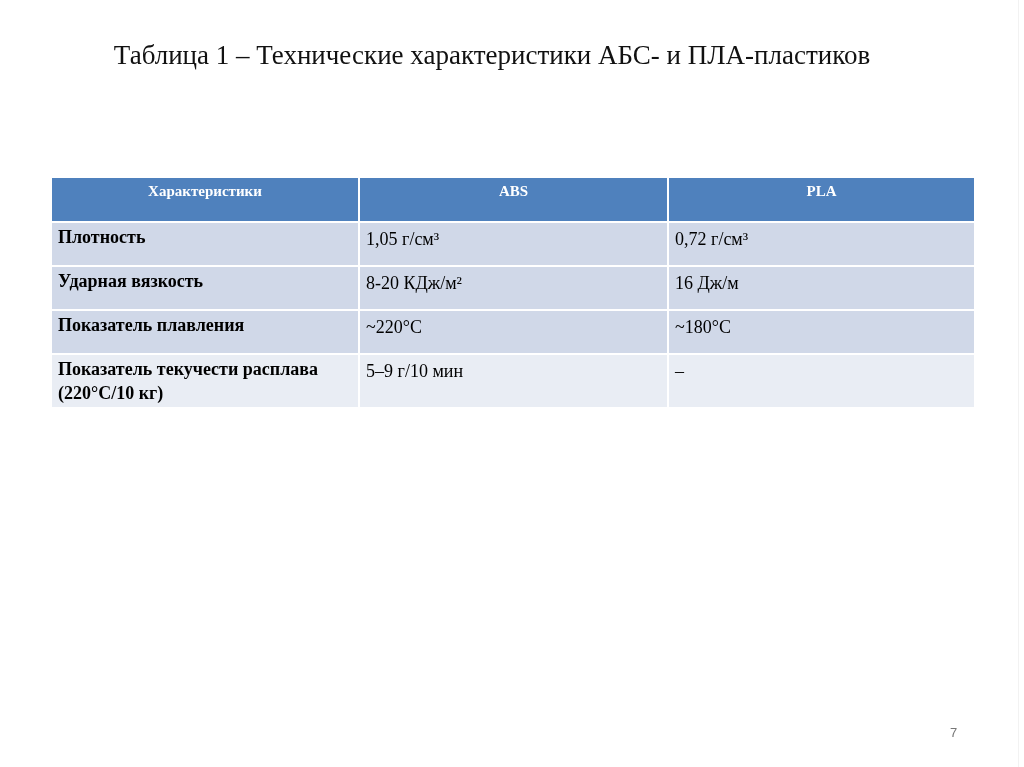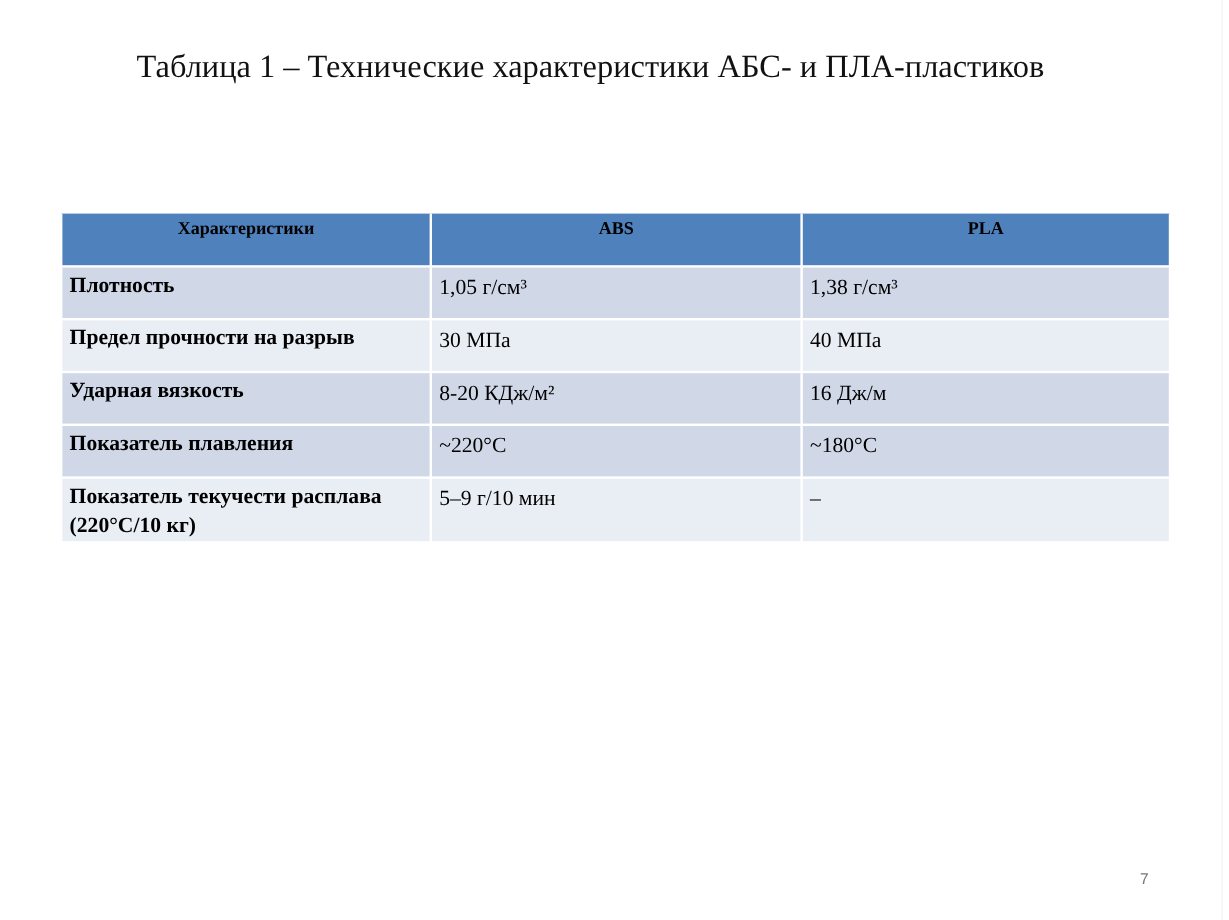--- a/index.html
+++ b/index.html
@@ -2,21 +2,21 @@
 <html><head>
 <meta charset="utf-8">
 <style>
   html, body { margin:0; padding:0; }
   body { width:1024px; height:767px; background:#ffffff; position:relative; overflow:hidden;
          font-family:"Liberation Serif", "DejaVu Serif", serif; color:#000; }
   .edge { position:absolute; top:0; right:5px; width:1px; height:767px; background:#f2f2f2; }
   .title { position:absolute; left:0; width:984px; top:40px; text-align:center;
            font-size:27px; font-family:"Liberation Serif", serif; color:#111; letter-spacing:0px; }
   table { position:absolute; left:50px; top:178px; width:924px; border-collapse:collapse; table-layout:fixed; }
-  th { background:#4f81bd; color:#000000; font-weight:bold; font-size:15px; height:38px;
+  th { background:#4f81bd; color:#ffffff; font-weight:bold; font-size:15px; height:38px;
        text-align:center; vertical-align:top; padding:5px 6px 0 6px; border:2px solid #fff; border-top:none; }
   td { font-size:18px; vertical-align:top; padding:6px 6px 0 6px; border:2px solid #fff; height:36px; }
   tr.odd td { background:#d0d8e8; }
   tr.even td { background:#e9edf4; }
   td.label { font-weight:bold; line-height:24px; padding-top:2px; }
   tr.last td { height:46px; }
   col.c1 { width:308px; } col.c2 { width:309px; } col.c3 { width:307px; }
   .pagenum { position:absolute; left:950px; top:725px; font-size:13px; color:#777;
              font-family:"Liberation Sans", sans-serif; }
 </style>
@@ -37,26 +37,21 @@
     <tr>
       <th>Характеристики</th>
       <th>ABS</th>
       <th>PLA</th>
     </tr>
   </thead>
   <tbody>
     <tr class="odd">
       <td class="label">Плотность</td>
       <td>1,05 г/см³</td>
-      <td>1,38 г/см³</td>
-    </tr>
-    <tr class="even">
-      <td class="label">Предел прочности на разрыв</td>
-      <td>30 МПа</td>
-      <td>40 МПа</td>
+      <td>0,72 г/см³</td>
     </tr>
     <tr class="odd">
       <td class="label">Ударная вязкость</td>
       <td>8-20 КДж/м²</td>
       <td>16 Дж/м</td>
     </tr>
     <tr class="odd">
       <td class="label">Показатель плавления</td>
       <td>~220°С</td>
       <td>~180°С</td>

